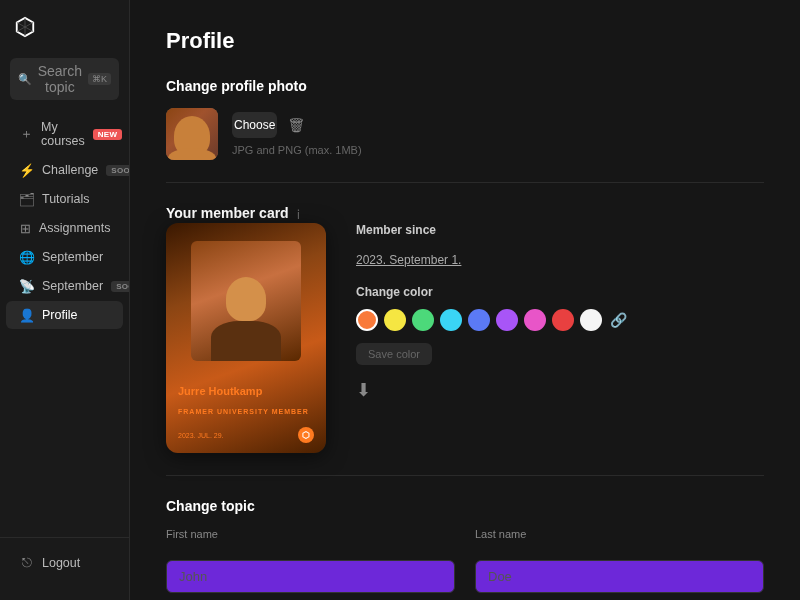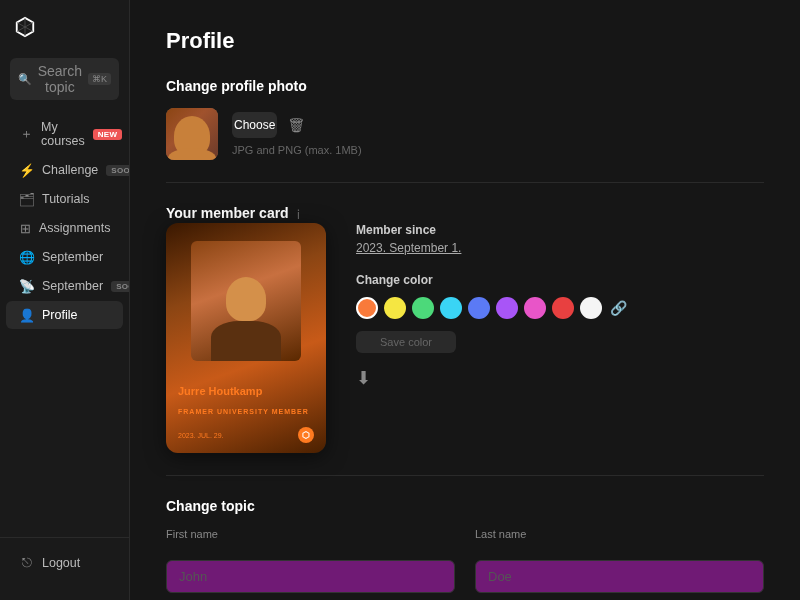--- a/index.html
+++ b/index.html
@@ -267,21 +267,21 @@
       color: #fff;
       font-weight: 900;
     }
     .card-info {
       flex: 1;
     }
     .member-since-label {
       font-size: 12px;
       font-weight: 600;
       color: #ccc;
-      margin-bottom: 4px;
+      margin-bottom: 16px;
     }
     .member-since-date {
       font-size: 12px;
       color: #aaa;
       margin-bottom: 18px;
       text-decoration: underline;
     }
     .change-color-label {
       font-size: 12px;
       font-weight: 600;
@@ -305,21 +305,21 @@
     .color-picker-icon {
       font-size: 14px;
       color: #888;
       cursor: pointer;
       margin-left: 2px;
     }
     .btn-save-color {
       background: #2a2a2a;
       color: #666;
       border: none;
-      padding: 5px 24px;
+      padding: 5px 12px;
       border-radius: 6px;
       font-size: 11px;
       cursor: pointer;
       margin-bottom: 14px;
     }
     .download-icon {
       font-size: 18px;
       color: #888;
       cursor: pointer;
     }
@@ -333,21 +333,21 @@
     .field-group {
       flex: 1;
     }
     .field-label {
       font-size: 11px;
       color: #888;
       margin-bottom: 20px;
     }
     .field-input {
       width: 100%;
-      background: #701a75;
+      background: #6d28d9;
       border: 1px solid #333;
       border-radius: 6px;
       padding: 8px 12px;
       font-size: 13px;
       color: #ccc;
       outline: none;
     }
     .field-input::placeholder { color: #555; }
   </style>
 </head>

